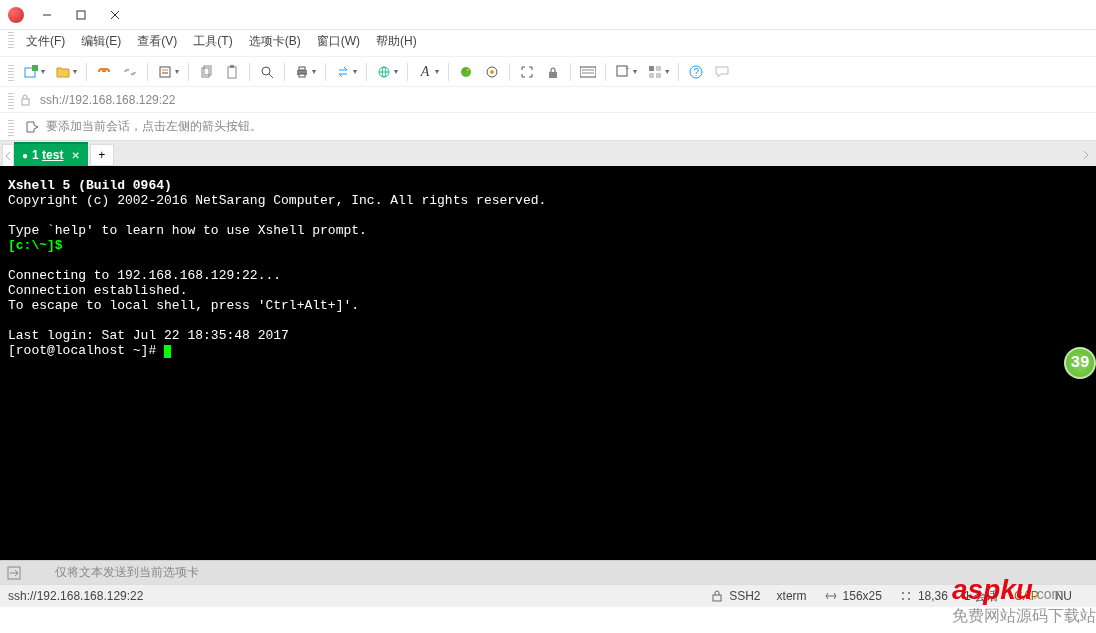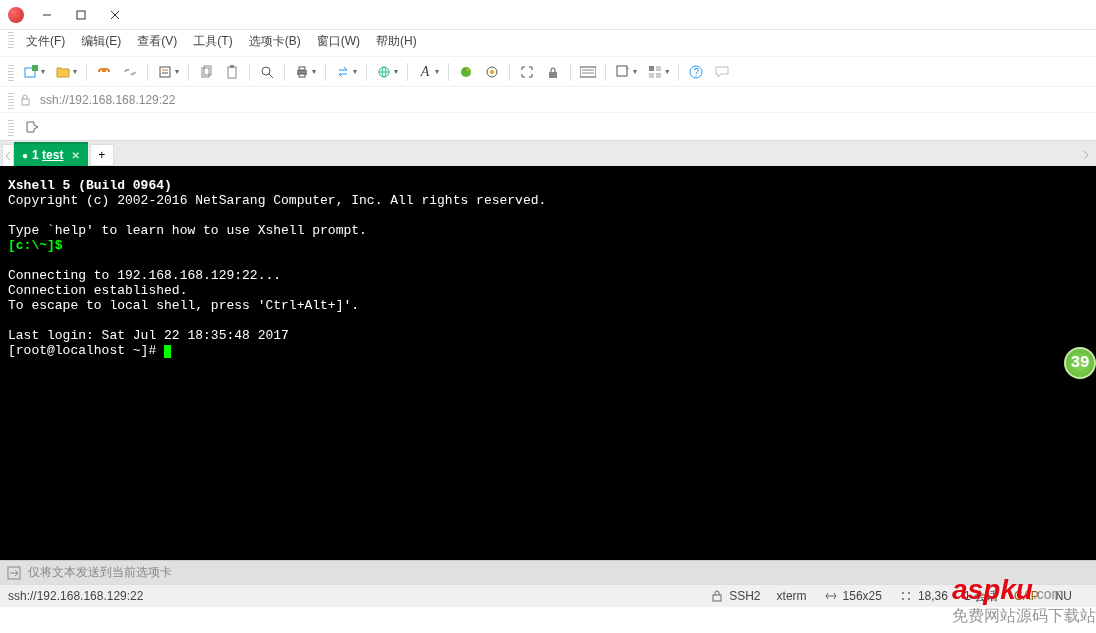--- a/index.html
+++ b/index.html
@@ -42,21 +42,21 @@
 .tab-add { width: 24px; height: 22px; background: #fff; border: 1px solid #ddd; display:flex; align-items:center; justify-content:center; margin-left:2px; cursor:pointer; }
 .tab-nav-r { margin-left:auto; width:12px; height:22px; display:flex; align-items:center; justify-content:center; color:#aaa; margin-right:4px; }
 
 
 .terminal { background: #000; color: #fff; font-family: "Consolas","Courier New",monospace; font-size: 13px; line-height: 15px; padding: 12px 8px; height: 394px; white-space: pre; overflow: hidden; position: relative; }
 .terminal .bold { font-weight: bold; }
 .terminal .green { color: #00ff00; }
 .cursor { display: inline-block; width: 7px; height: 13px; background: #00ff00; vertical-align: text-bottom; }
 
 
-.compose { height: 24px; background: #e0e0e0; display: flex; align-items: center; padding: 0 6px; color: #888; border-top:1px solid #ccc;}
+.compose { height: 24px; background: #e0e0e0; display: flex; align-items: center; padding: 0 6px; color: #888; border-top:1px solid #ccc;gap:27px;}
 .compose .cicon { margin-right: 6px; }
 
 
 .statusbar { height: 23px; background: #f0f0f0; display: flex; align-items: center; padding: 0 8px; color: #444; border-top: 1px solid #ddd; }
 .statusbar .sitem { margin-right: 16px; display:flex; align-items:center; gap:4px; }
 .statusbar .spacer { flex: 1; }
 
 
 .watermark { position: absolute; right: 0; bottom: 6px; font-family: Arial; font-weight: bold; font-style: italic; color: #e30613; font-size: 28px; pointer-events: none; }
 .watermark .thin { color: #888; font-weight: normal; font-size: 14px; font-style: normal; }
@@ -302,20 +302,21 @@
   <span class="addr-text">ssh://192.168.168.129:22</span>
 </div>
 
 <div class="hintbar">
   <div class="grip"></div>
   <span class="hicon ico">
       <svg width="14" height="14">
         <path d="M2 2h7v3l4 2-4 2v3H2z" fill="none" stroke="#666"></path>
       </svg>
     </span>
+  <span>要添加当前会话，点击左侧的箭头按钮。</span>
 </div>
 
 <div class="tabbar">
   <div class="tab-nav-l">
       <svg width="6" height="8">
         <path d="M5 0L1 4l4 4" fill="none" stroke="#aaa"></path>
       </svg>
     </div>
   <div class="tab">
     <span class="bullet">●</span>

